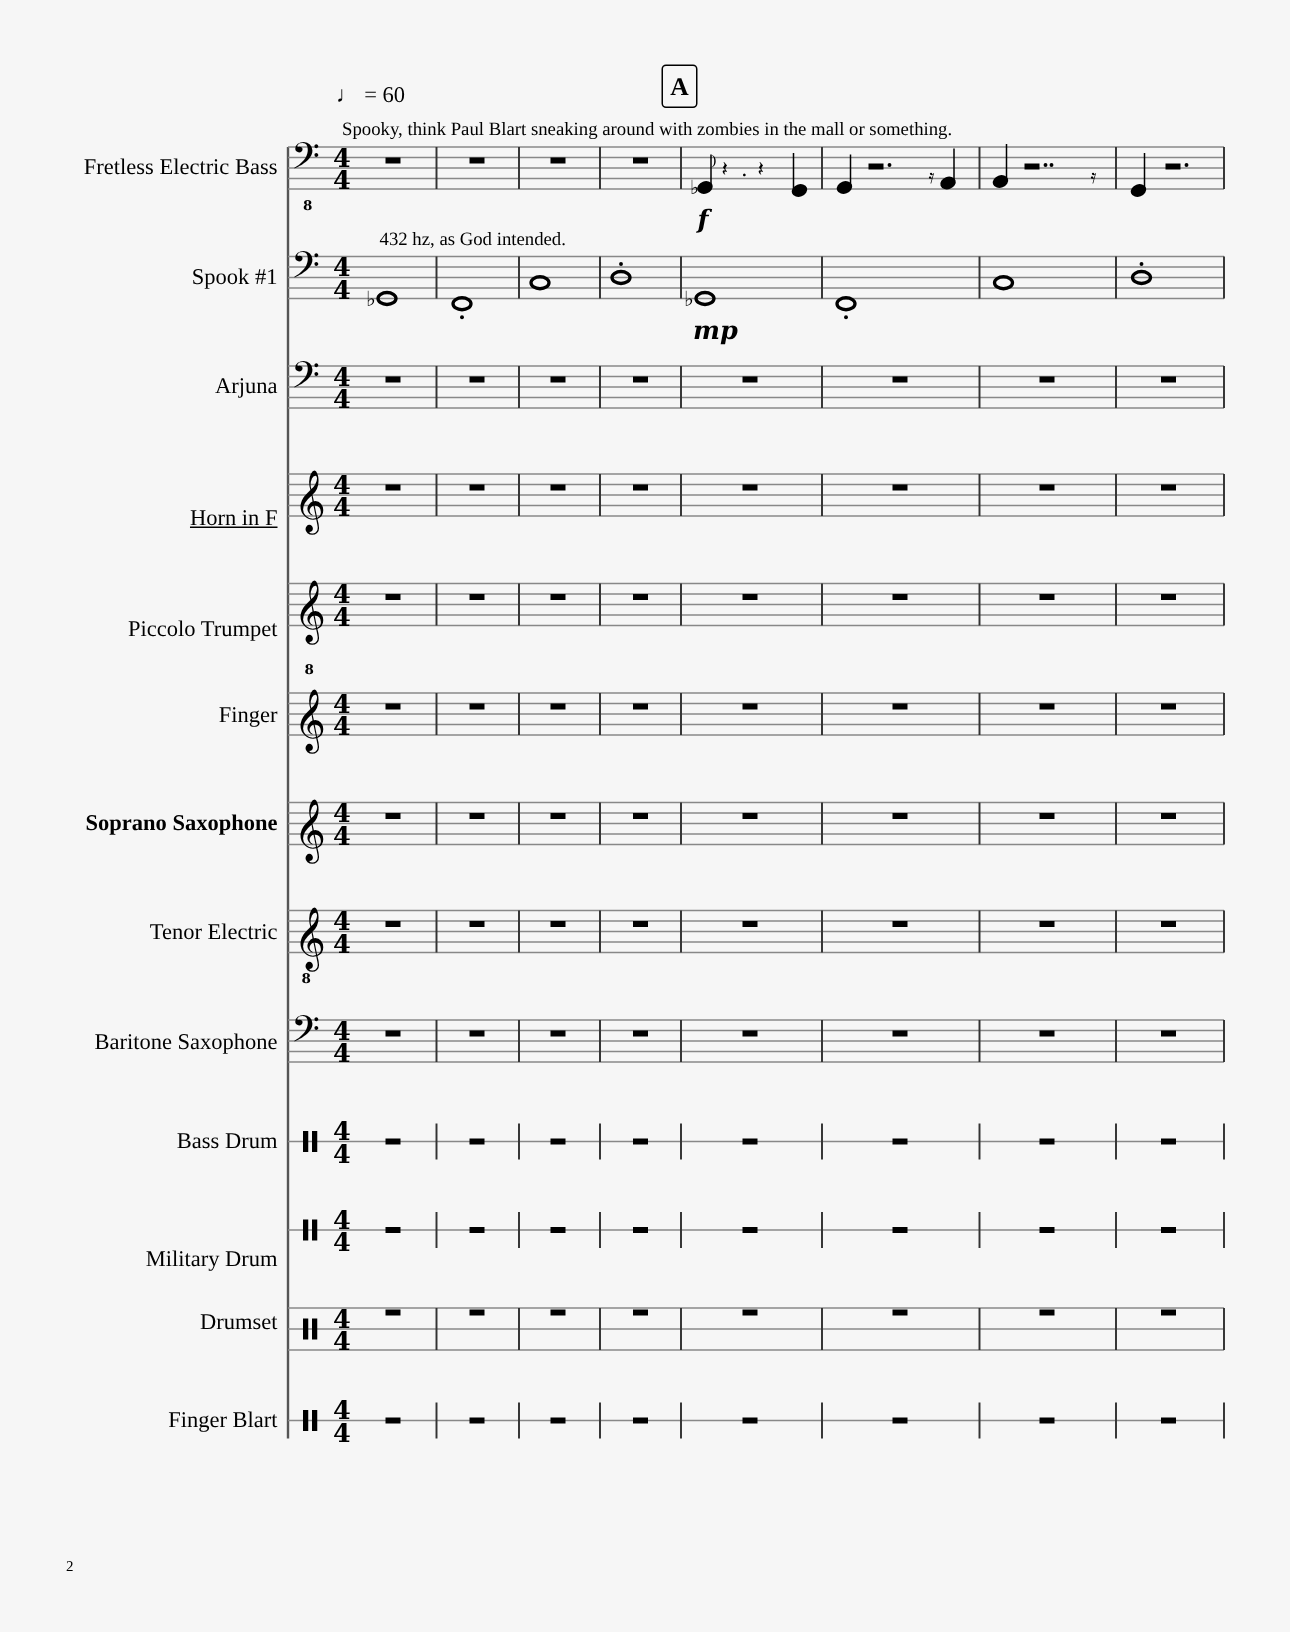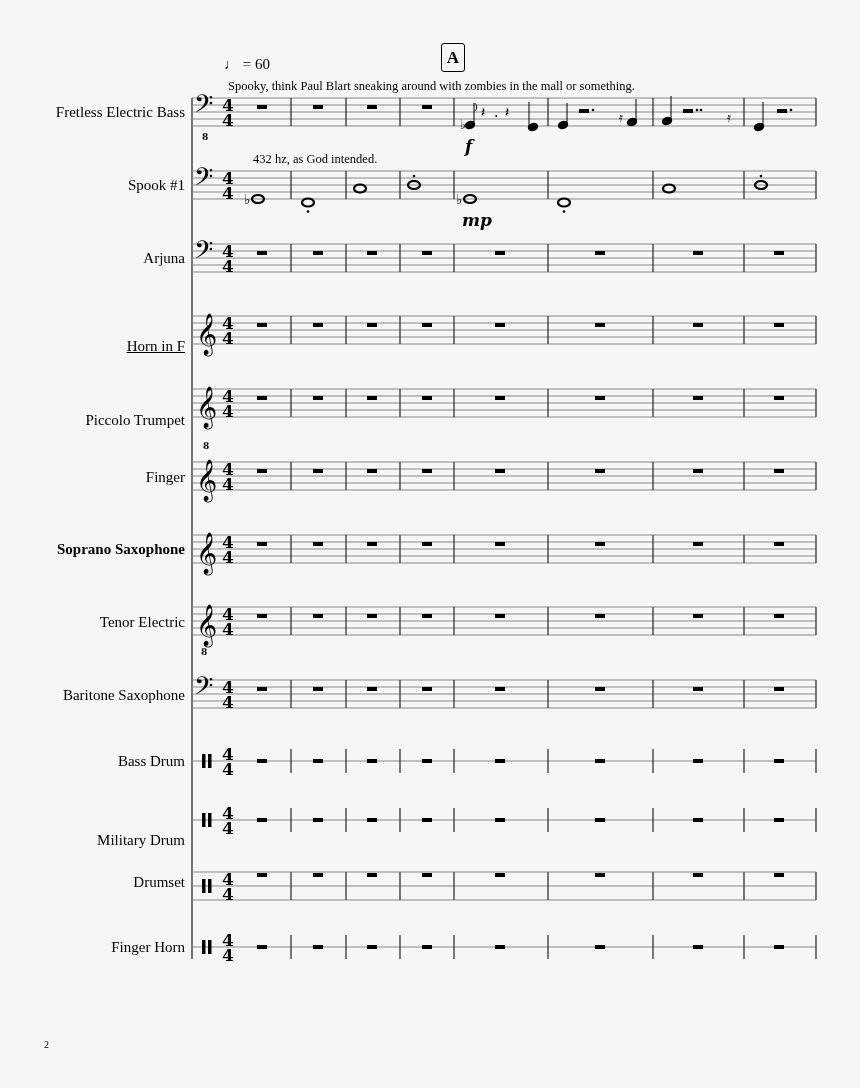--- a/index.html
+++ b/index.html
@@ -361,19 +361,19 @@
     <div class="inst-label" style="top: 250px;">Arjuna</div>
     <div class="inst-label" style="top: 338px; text-decoration: underline;">Horn in F</div>
     <div class="inst-label" style="top: 412px;">Piccolo Trumpet</div>
     <div class="inst-label" style="top: 469px;">Finger</div>
     <div class="inst-label" style="top: 541px; font-weight: bold;">Soprano Saxophone</div>
     <div class="inst-label" style="top: 614px;">Tenor Electric</div>
     <div class="inst-label" style="top: 687px;">Baritone Saxophone</div>
     <div class="inst-label" style="top: 753px;">Bass Drum</div>
     <div class="inst-label" style="top: 812px; margin-top: 20px;">Military Drum</div>
     <div class="inst-label" style="top: 856px; margin-top: 18px;">Drumset</div>
-    <div class="inst-label" style="top: 939px;">Finger Horn</div>
+    <div class="inst-label" style="top: 939px;">Finger Blart</div>
   </div>
 <div class="tempo">♩ = 60</div>
 <div class="rehearsal">A</div>
 <div class="annot" id="annot0" style="left: 228px; top: 79px;">Spooky, think Paul Blart sneaking around with  zombies in the mall or something.</div>
 <div class="annot" id="annot1" style="left: 253px; top: 152px;">432 hz, as God intended.</div>
 <div class="page-num">2</div>
 
 </body></html>

